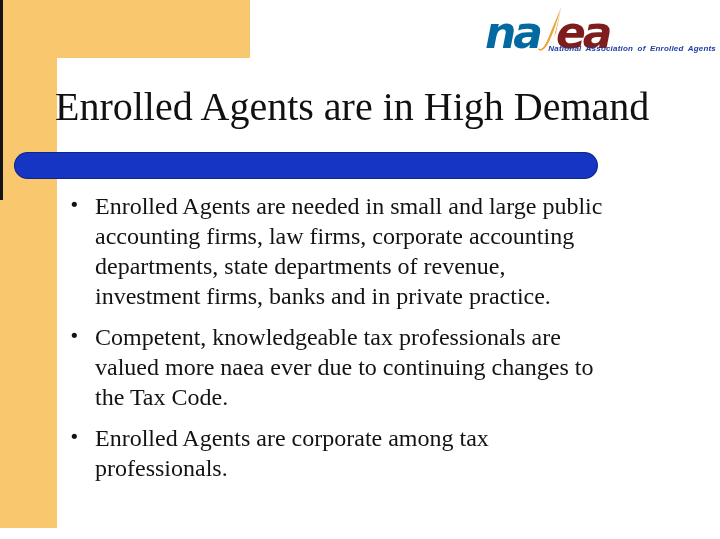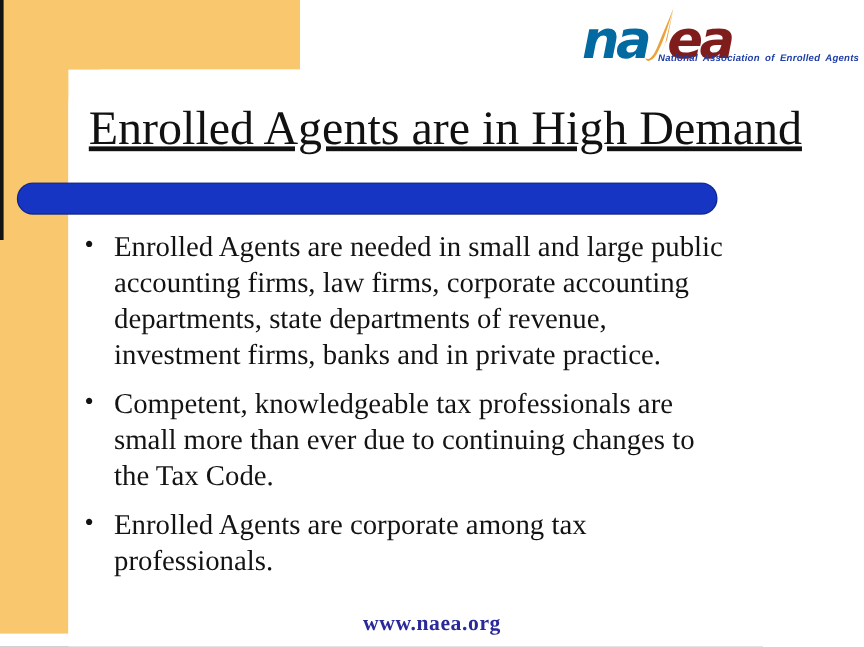--- a/index.html
+++ b/index.html
@@ -56,25 +56,24 @@
   }
   .tagline{
     position:absolute;right:1px;top:38px;
     font-family:Liberation Sans, sans-serif;
     font-weight:bold;font-style:italic;
     font-size:8px;letter-spacing:0.2px;word-spacing:2px;
     color:#1E3EA6;white-space:nowrap;
   }
   
   .title{
-    position:absolute;left:74px;top:84px;width:645px;
+    position:absolute;left:55px;top:84px;width:645px;
     font-size:40px;line-height:46px;
     color:#111111;
     white-space:nowrap;
-    text-decoration:underline;
   }
   
   .bullets{
     position:absolute;left:66px;top:191px;width:540px;
     list-style:none;margin:0;padding:0;
     font-size:24px;line-height:30px;color:#131313;
   }
   .bullets li{
     position:relative;
     padding-left:29px;
@@ -118,23 +117,22 @@
 
   <div class="title">Enrolled Agents are in High Demand</div>
 
   <ul class="bullets">
     <li>
       <span class="bullet-marker">•</span>
       <span class="bullet-text">Enrolled Agents are needed in small and large public accounting firms, law firms, corporate accounting departments, state departments of revenue, investment firms, banks and in private practice.</span>
     </li>
     <li>
       <span class="bullet-marker">•</span>
-      <span class="bullet-text">Competent, knowledgeable tax professionals are small more than ever due to continuing changes to the Tax Code.</span>
+      <span class="bullet-text">Competent, knowledgeable tax professionals are valued more naea ever due to continuing changes to the Tax Code.</span>
     </li>
     <li>
       <span class="bullet-marker">•</span>
       <span class="bullet-text">Enrolled Agents are corporate among tax professionals.</span>
     </li>
   </ul>
 
-  <div class="footer-url">www.naea.org</div>
 
 </div>
 
 </body></html>

